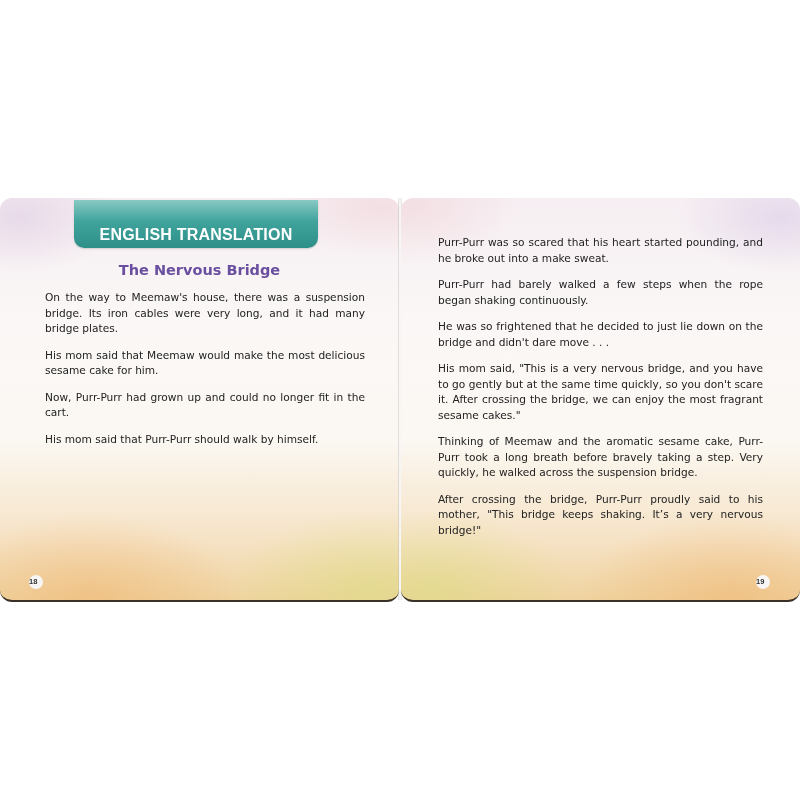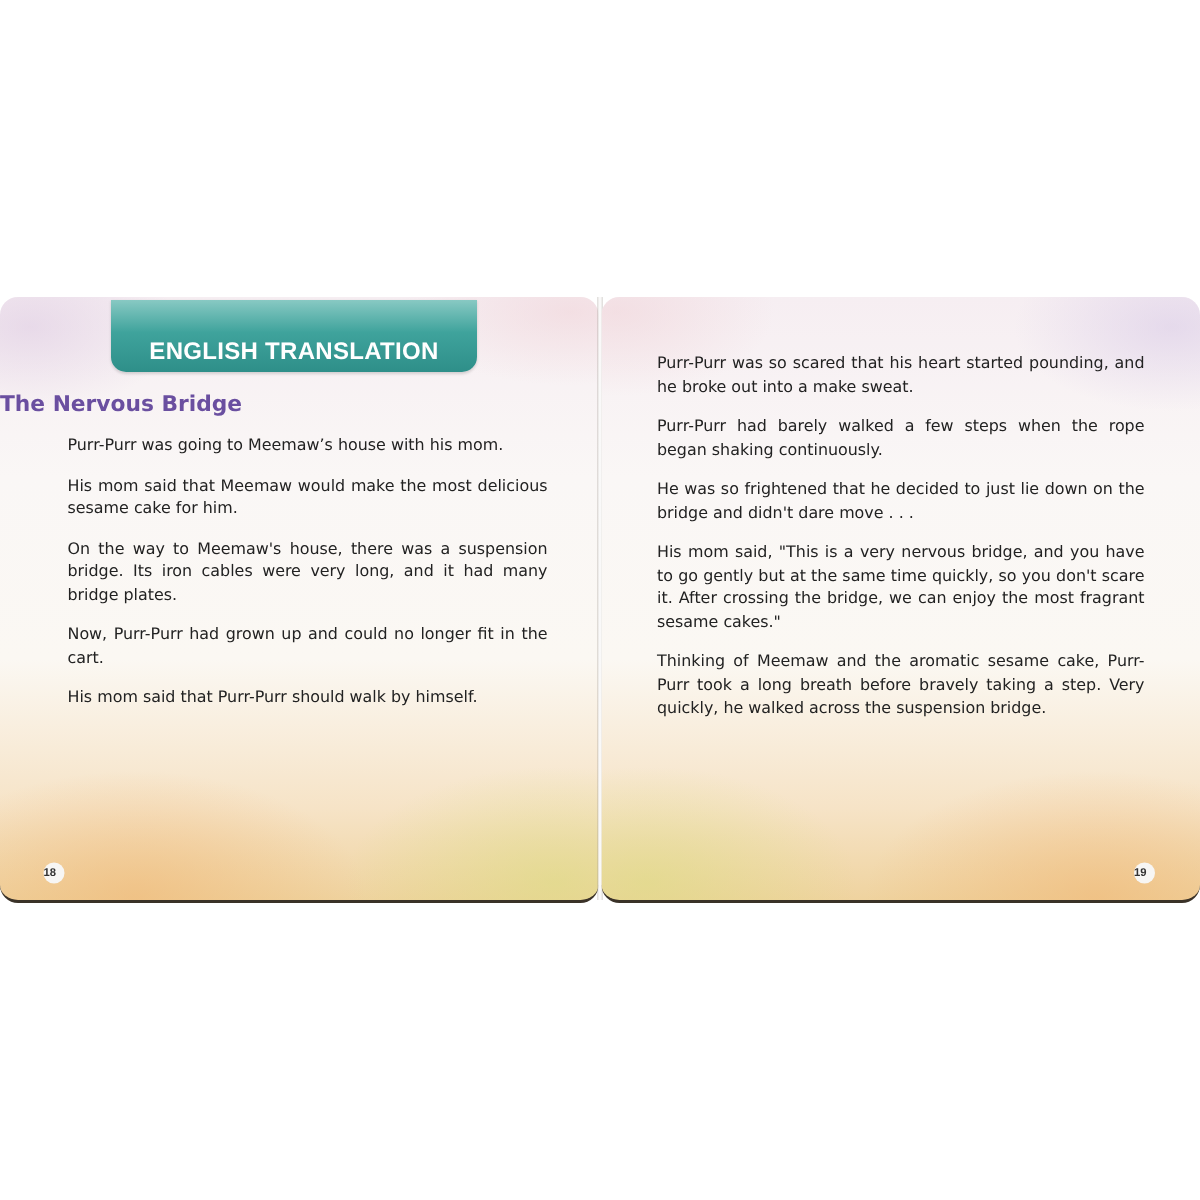--- a/index.html
+++ b/index.html
@@ -26,21 +26,21 @@
     border-bottom:2px solid #3a3228;
   }
   .spine { position:absolute; left:398px; top:0; width:4px; height:402px;
     background:linear-gradient(90deg, rgba(120,110,100,0.25), rgba(255,255,255,0.6), rgba(120,110,100,0.25)); }
   .banner { position:absolute; left:74px; top:2px; width:244px; height:48px;
     background:linear-gradient(180deg, #88c9c3 0%, #3fa39c 45%, #2e8f89 100%);
     border-radius:0 0 10px 10px; box-shadow:0 1px 2px rgba(0,0,0,0.15); }
   .banner-text { position:absolute; left:0; right:0; top:26px; text-align:center;
     color:#ffffff; font-family:"Liberation Sans", sans-serif; font-weight:bold; font-size:16px;
     letter-spacing:0.2px; }
-  .story-title { position:absolute; left:0; right:0; top:64px; 
+  .story-title { position:absolute; left:0; right:0; top:64px; text-align:center;
     color:#6a4fa0; font-family:"DejaVu Sans", sans-serif; font-weight:bold; font-size:14.5px; }
   .text { position:absolute; color:#222222; font-family:"DejaVu Sans", sans-serif;
     font-size:10.6px; line-height:15.5px; text-align:justify; }
   .text p { margin:0 0 11px 0; }
   .left .text { left:45px; top:92px; width:320px; }
   .right .text { left:37px; top:37px; width:325px; }
   .page-num { position:absolute; width:14px; height:14px; border-radius:50%; background:#f7f6f4;
     font-family:"Liberation Sans", sans-serif; font-weight:bold; font-size:7.5px; color:#333;
     line-height:14px; top:377px; }
   .left .page-num { left:29px; }
@@ -49,34 +49,34 @@
 </head>
 <body>
 
 <div class="spread">
   <div class="page left">
     <div class="banner">
       <div class="banner-text">ENGLISH TRANSLATION</div>
     </div>
     <div class="story-title">The Nervous Bridge</div>
     <div class="text">
-      <p>Purr-Purr was going to Meemaw’s house with his mom.</p>
+      <p>On the way to Meemaw's house, there was a suspension bridge. Its iron cables were very long, and it had many bridge plates.</p>
       <p>His mom said that Meemaw would make the most delicious sesame cake for him.</p>
-      <p>On the way to Meemaw's house, there was a suspension bridge. Its iron cables were very long, and it had many bridge plates.</p>
       <p>Now, Purr-Purr had grown up and could no longer fit in the cart.</p>
       <p>His mom said that Purr-Purr should walk by himself.</p>
     </div>
     <div class="page-num">18</div>
   </div>
 
   <div class="spine"></div>
 
   <div class="page right">
     <div class="text">
       <p>Purr-Purr was so scared that his heart started pounding, and he broke out into a make sweat.</p>
       <p>Purr-Purr had barely walked a few steps when the rope began shaking continuously.</p>
       <p>He was so frightened that he decided to just lie down on the bridge and didn't dare move . . .</p>
       <p>His mom said, "This is a very nervous bridge, and you have to go gently but at the same time quickly, so you don't scare it. After crossing the bridge, we can enjoy the most fragrant sesame cakes."</p>
       <p>Thinking of Meemaw and the aromatic sesame cake, Purr-Purr took a long breath before bravely taking a step. Very quickly, he walked across the suspension bridge.</p>
+      <p>After crossing the bridge, Purr-Purr proudly said to his mother, "This bridge keeps shaking. It’s a very nervous bridge!"</p>
     </div>
     <div class="page-num">19</div>
   </div>
 </div>
 
 </body></html>

